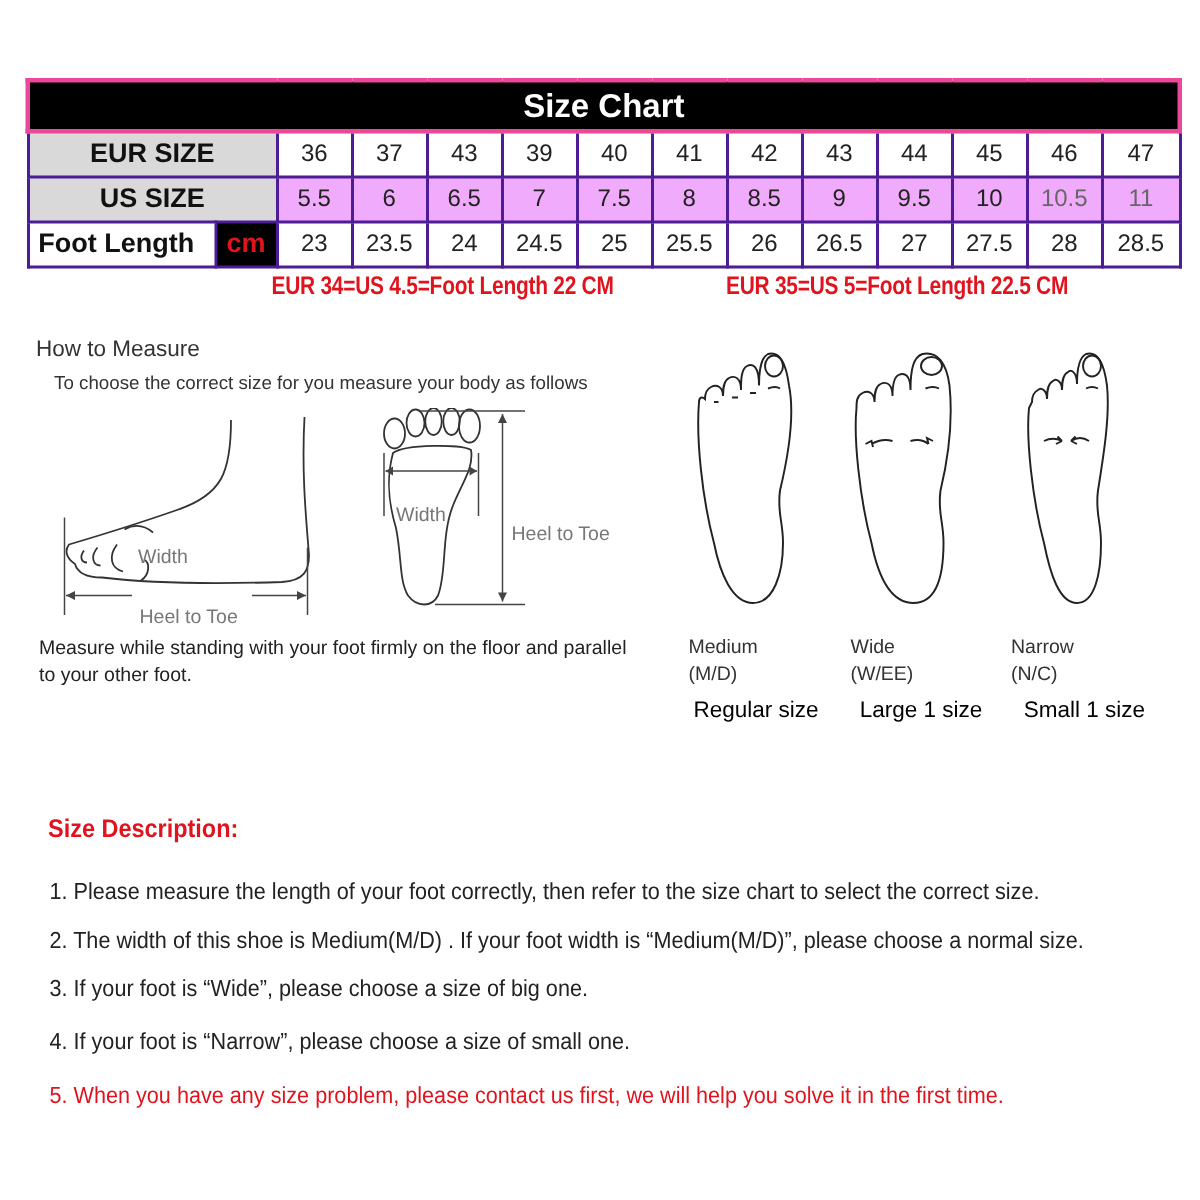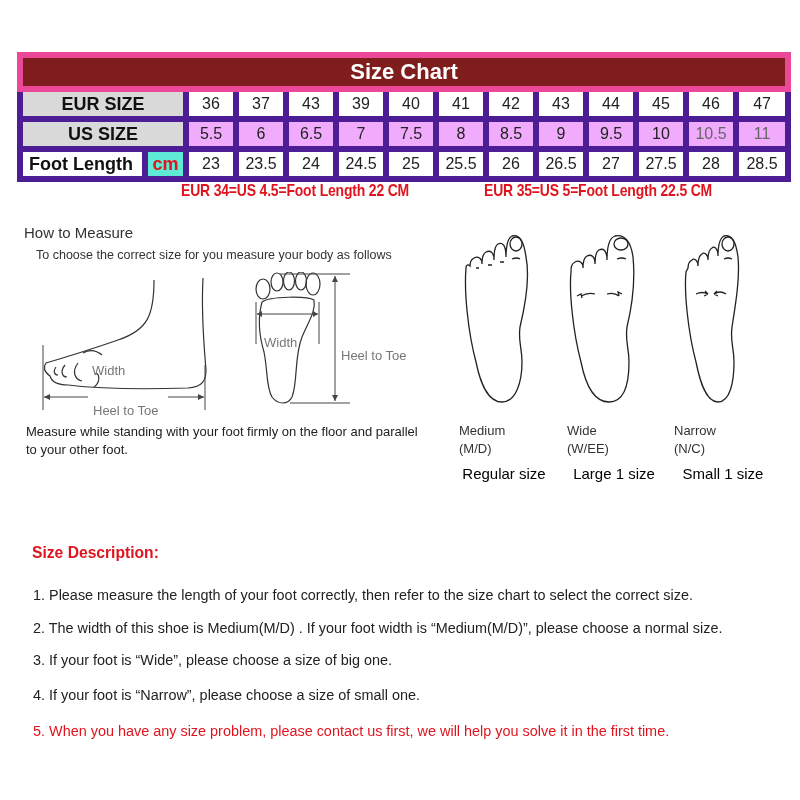--- a/index.html
+++ b/index.html
@@ -1,25 +1,25 @@
 <!DOCTYPE html>
 <html><head>
 <meta charset="utf-8">
 <style>
   * { box-sizing: border-box; margin: 0; padding: 0; }
   body { width: 800px; height: 800px; background: #ffffff; position: relative; overflow: hidden; font-family: "Liberation Sans", sans-serif; }
   .abs { position: absolute; }
 
   
   #size-table { position: absolute; left: 17px; top: 52px; width: 768px; border-collapse: collapse; table-layout: fixed; }
-  #size-table td { border: 6px solid #4c1d95; text-align: center; font-size: 16px; color: #222; height: 30px; padding: 0; }
-  #size-table .title-cell { background: #7f1d1d; color: #fff; font-weight: bold; font-size: 22px; height: 34px; border: 6px solid #ec4899; }
+  #size-table td { border: 2px solid #4c1d95; text-align: center; font-size: 16px; color: #222; height: 30px; padding: 0; }
+  #size-table .title-cell { background: #000000; color: #fff; font-weight: bold; font-size: 22px; height: 34px; border: 3px solid #ec4899; }
   #size-table .label-cell { background: #d9d9d9; font-weight: bold; font-size: 18px; color: #111; }
   #size-table .label-foot { background: #fff; font-weight: bold; font-size: 18px; color: #111; text-align: left; padding-left: 6px; }
-  #size-table .cm-cell { background: #5eead4; color: #e0141e; font-weight: bold; font-size: 18px; }
+  #size-table .cm-cell { background: #000000; color: #e0141e; font-weight: bold; font-size: 18px; }
   #size-table .row-us td.val { background: #f0abfc; }
   #size-table .row-us td.val.light { color: #666; }
 
   .conv-note { position: absolute; top: 181px; color: #e0141e; font-weight: bold; font-size: 17px; transform: scaleX(0.82); transform-origin: left center; letter-spacing: -0.2px; font-family: "Liberation Sans", sans-serif; white-space: nowrap; }
 
   .htm-title { left: 24px; top: 224px; font-size: 15px; color: #333; }
   .htm-sub { left: 36px; top: 248px; font-size: 12.5px; color: #333; }
   .htm-label { font-size: 13px; color: #777; margin-top: 15px; }
   .htm-note { left: 26px; top: 423px; font-size: 13px; color: #222; line-height: 18px; width: 400px; }
 

